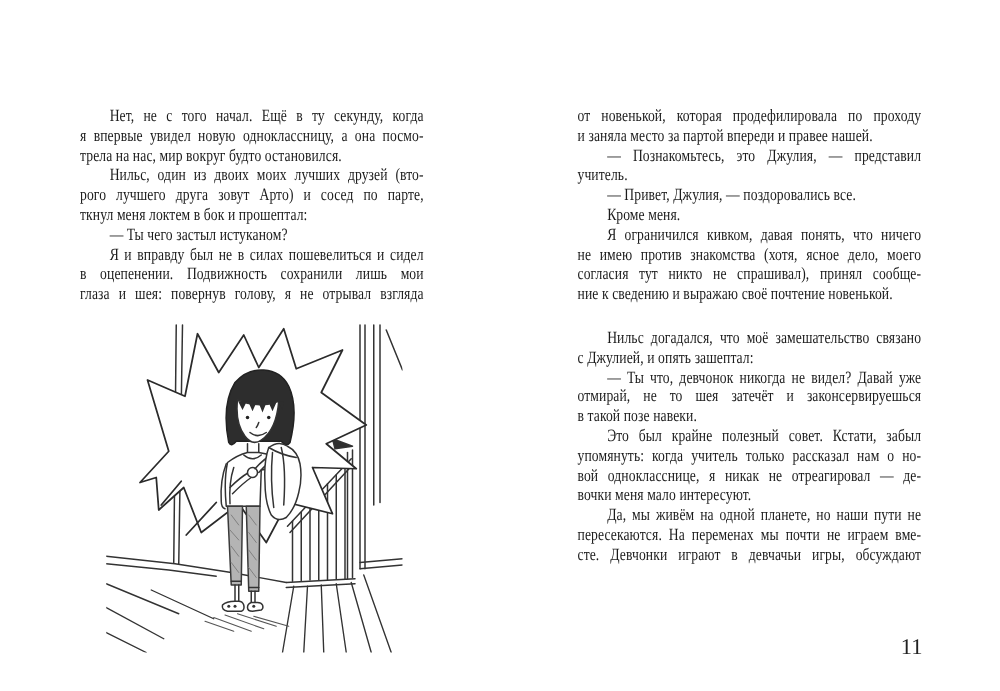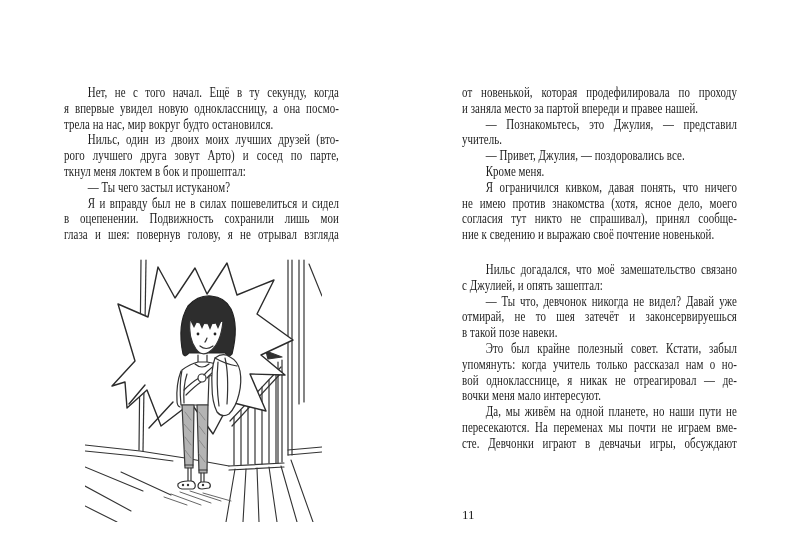--- a/index.html
+++ b/index.html
@@ -19,21 +19,21 @@
   .ln{
     height:15.8px;line-height:15.8px;font-size:13.8px;
     text-align:justify;text-align-last:justify;
     letter-spacing:0.1px;
   }
   .end{text-align-last:left;}
   .ind{text-indent:30px;}
   .gap{margin-top:19px;}
   .pagenum{
     position:absolute;left:462px;top:507px;width:276px;
-    text-align:left;font-size:13px;color:#222;
+    text-align:right;font-size:18px;color:#222;
   }
   .illus{position:absolute;left:85px;top:254px;width:237px;height:268px;}
   .illus svg{display:block;width:237px;height:268px;}
 </style>
 </head>
 <body>
 
 <div class="spread">
 
   <div class="textcol col-left">

